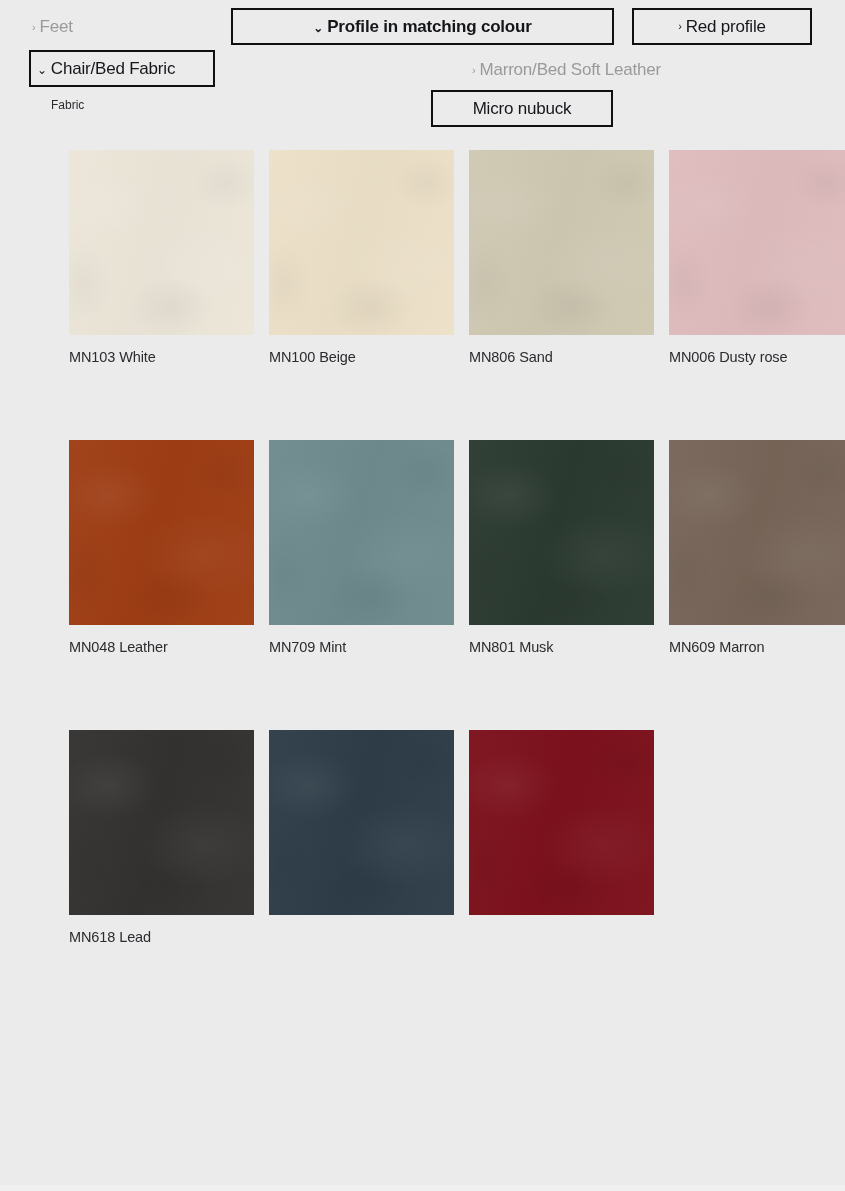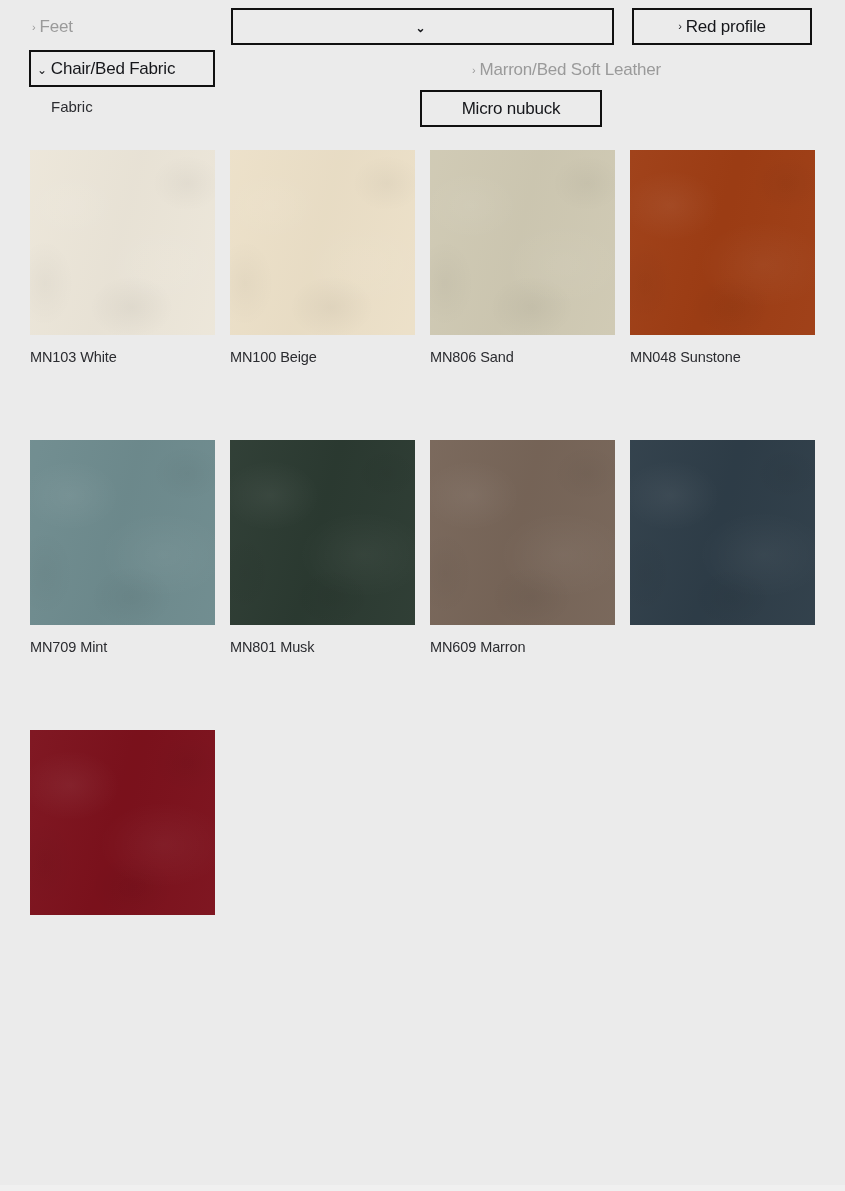--- a/index.html
+++ b/index.html
@@ -67,49 +67,50 @@
     border: 2px solid #101010;
     background: #ebebeb;
     color: #15161a;
     justify-content: center;
   }
   .opt-boxed.active {
     font-weight: bold;
   }
   .opt-plain-label {
     position: absolute;
-    font-size: 15px;
+    font-size: 12px;
     color: #2b2c30;
     white-space: nowrap;
   }
 
   
   #opt-feet        { left: 32px;  top: 12px;  height: 30px; }
   #opt-profile-matching { left: 231px; top: 8px;  width: 383px; height: 37px; }
   #opt-red-profile { left: 632px; top: 8px;  width: 180px; height: 37px; }
   
   #opt-chair-fabric { left: 29px; top: 50px; width: 186px; height: 37px; padding-left: 6px; justify-content: flex-start; }
   #opt-chair-leather { left: 472px; top: 56px; height: 28px; }
   
   #label-fabric    { left: 51px;  top: 98px; }
-  #opt-micro-nubuck { left: 420px; top: 90px; width: 182px; height: 37px; }
+  #opt-micro-nubuck { left: 431px; top: 90px; width: 182px; height: 37px; }
 
   
   .swatch-grid {
     position: absolute;
     left: 30px;
     top: 150px;
     width: 790px;
     display: grid;
     grid-template-columns: repeat(4, 185px);
     column-gap: 15px;
     row-gap: 75px;
   }
   .swatch-cell {
     width: 147px;
+    margin-left: 39px;
   }
   .swatch-chip {
     width: 185px;
     height: 185px;
     position: relative;
     overflow: hidden;
     background-repeat: no-repeat;
   }
   
   .swatch-chip::after {
@@ -138,20 +139,21 @@
 
 <div class="options-header">
 
   <div class="opt opt-collapsed" id="opt-feet">
     <span class="chev">›</span>
     <span>Feet</span>
   </div>
 
   <div class="opt opt-boxed active" id="opt-profile-matching">
     <span class="chev down">⌄</span>
+    <span>Profile in matching colour</span>
   </div>
 
   <div class="opt opt-boxed" id="opt-red-profile">
     <span class="chev">›</span>
     <span>Red profile</span>
   </div>
 
   <div class="opt opt-boxed" id="opt-chair-fabric">
     <span class="chev down">⌄</span>
     <span>Chair/Bed Fabric</span>
@@ -177,36 +179,44 @@
     </div>
     <div class="swatch-cell">
       <div class="swatch-chip" style="background-color: rgb(236, 224, 200);"></div>
       <div class="swatch-label">MN100 Beige</div>
     </div>
     <div class="swatch-cell">
       <div class="swatch-chip" style="background-color: rgb(207, 201, 179);"></div>
       <div class="swatch-label">MN806 Sand</div>
     </div>
     <div class="swatch-cell">
+      <div class="swatch-chip" style="background-color: rgb(223, 188, 189);"></div>
+      <div class="swatch-label">MN006 Dusty rose</div>
+    </div>
+    <div class="swatch-cell">
       <div class="swatch-chip" style="background-color: rgb(158, 61, 20);"></div>
-      <div class="swatch-label">MN048 Sunstone</div>
+      <div class="swatch-label">MN048 Leather</div>
     </div>
     <div class="swatch-cell">
       <div class="swatch-chip" style="background-color: rgb(110, 139, 142);"></div>
       <div class="swatch-label">MN709 Mint</div>
     </div>
     <div class="swatch-cell">
       <div class="swatch-chip" style="background-color: rgb(43, 58, 49);"></div>
       <div class="swatch-label">MN801 Musk</div>
     </div>
     <div class="swatch-cell">
       <div class="swatch-chip" style="background-color: rgb(119, 101, 88);"></div>
       <div class="swatch-label">MN609 Marron</div>
     </div>
     <div class="swatch-cell">
+      <div class="swatch-chip" style="background-color: rgb(52, 50, 49);"></div>
+      <div class="swatch-label">MN618 Lead</div>
+    </div>
+    <div class="swatch-cell">
       <div class="swatch-chip" style="background-color: rgb(46, 61, 72);"></div>
     </div>
     <div class="swatch-cell">
       <div class="swatch-chip" style="background-color: rgb(124, 17, 28);"></div>
     </div>
   </div>
 
 <div class="page-footer-strip"></div>
 
 </body></html>

